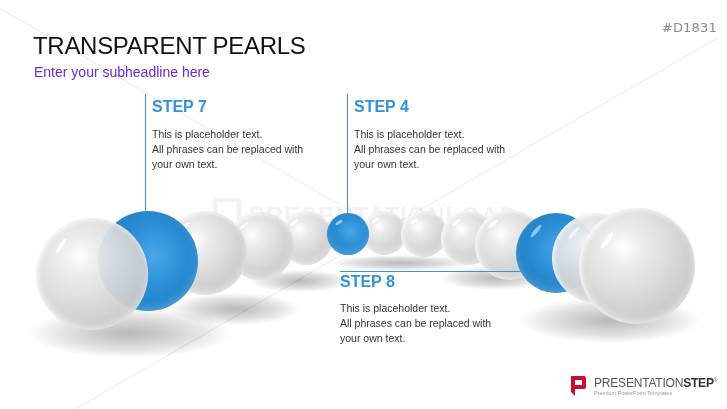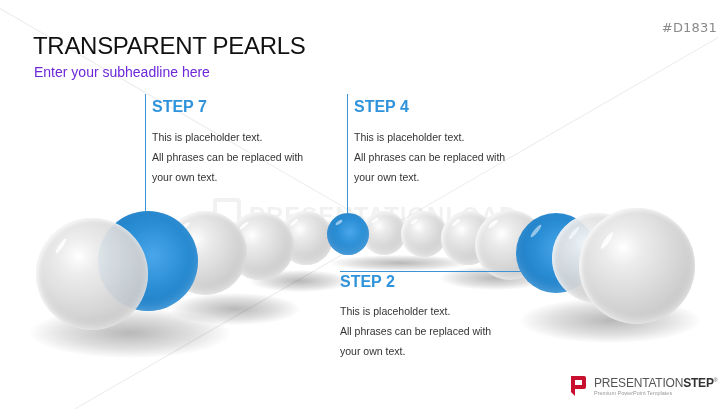--- a/index.html
+++ b/index.html
@@ -11,21 +11,21 @@
           font-family:"DejaVu Sans", sans-serif; letter-spacing:0.2px; }
   .title { position:absolute; left:33px; top:24px; font-size:24px; color:#111; letter-spacing:-0.3px; }
   .subtitle { position:absolute; left:34px; top:56px; font-size:14px; color:#6d28d9;text-align:right; }
   .watermark { position:absolute; left:213px; top:190px; font-size:24px; font-weight:bold; color:#000;
                opacity:0.05; letter-spacing:1px; white-space:nowrap; }
   .wm-box { display:inline-block; width:20px; height:22px; border:4px solid #000; border-radius:4px;
             vertical-align:-4px; margin-right:8px; }
   .vline { position:absolute; width:1px; background:#3b93d6; }
   .hline { position:absolute; height:1px; background:#3b93d6; }
   .step-title { position:absolute; font-size:16px; font-weight:bold; color:#2f93db; }
-  .step-body { position:absolute; font-size:10.5px; line-height:20px; color:#333; white-space:pre-line; }
+  .step-body { position:absolute; font-size:10.5px; line-height:15px; color:#333; white-space:pre-line; }
   .pearl { position:absolute; border-radius:50%; }
   .pearl.gray { background: radial-gradient(circle at 38% 34%, #ffffff 0%, #ececec 18%, #d4d4d4 55%, #c4c4c4 80%, #d8d8d8 100%);
                 box-shadow: inset 0 -3px 8px rgba(255,255,255,0.6), inset 2px 2px 4px rgba(255,255,255,0.7); }
   .pearl.blue { background: radial-gradient(circle at 55% 45%, #4aa6ea 0%, #2b8fd6 40%, #1f7cc2 75%, #2f93db 100%);
                 box-shadow: inset 0 -4px 8px rgba(120,190,240,0.5); }
   .pearl.translucent { opacity:0.93; }
   .hl { position:absolute; border-radius:50%; background:rgba(255,255,255,0.85); }
   .shadow { position:absolute; border-radius:50%;
             background: radial-gradient(ellipse at center, rgba(0,0,0,0.28) 0%, rgba(0,0,0,0.12) 45%, rgba(0,0,0,0) 72%); }
   .logo { position:absolute; left:569px; top:366px; display:flex; align-items:center; }
@@ -102,21 +102,21 @@
   <div class="step-title" style="left:152px;top:90px;">STEP 7</div>
   <div class="step-body" style="left:152px;top:119px;">This is placeholder text.
 All phrases can be replaced with
 your own text.</div>
 
   <div class="step-title" style="left:354px;top:90px;">STEP 4</div>
   <div class="step-body" style="left:354px;top:119px;">This is placeholder text.
 All phrases can be replaced with
 your own text.</div>
 
-  <div class="step-title" style="left:340px;top:265px;">STEP 2</div>
+  <div class="step-title" style="left:340px;top:265px;">STEP 8</div>
   <div class="step-body" style="left:340px;top:293px;">This is placeholder text.
 All phrases can be replaced with
 your own text.</div>
 
   <div class="logo">
     <div class="logo-icon">
       <svg width="18" height="22" viewBox="0 0 18 22">
         <path d="M2 1 H15 Q17 1 17 3 V12 Q17 14 15 14 H6 V21 L2 17 Z" fill="#c8102e"></path>
         <rect x="6" y="5" width="7" height="5" fill="#ffffff"></rect>
       </svg>

